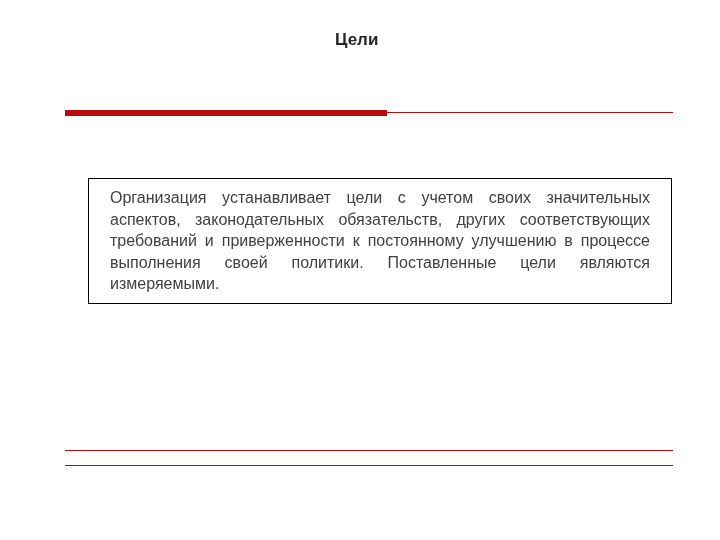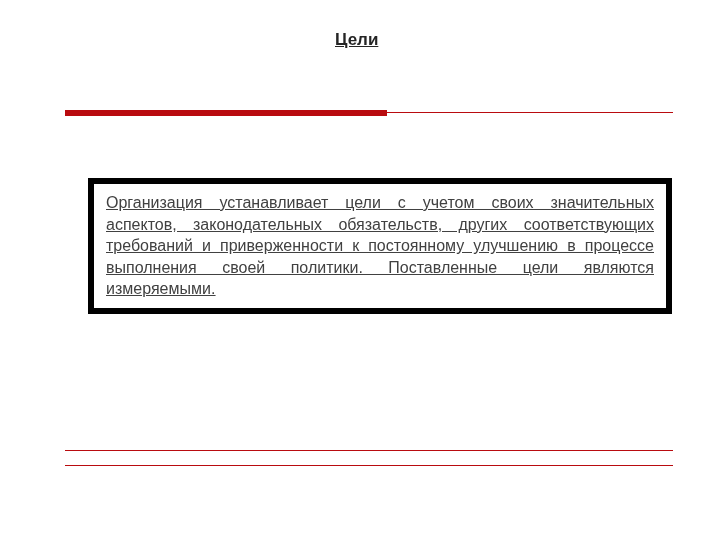--- a/index.html
+++ b/index.html
@@ -1,15 +1,15 @@
 <!DOCTYPE html>
 <html><head>
 <meta charset="utf-8">
 <style>
-  * { box-sizing: border-box; margin: 0; padding: 0; text-decoration: underline; }
+  * { box-sizing: border-box; margin: 0; padding: 0; }
   html, body { width: 720px; height: 540px; background: #ffffff; font-family: Arial, Helvetica, sans-serif; }
   .slide {
     position: relative;
     width: 720px;
     height: 540px;
   }
   .title {
     position: absolute;
     left: 335px;
     top: 30px;
@@ -38,22 +38,22 @@
   .divider-thin {
     position: absolute;
     left: 322px;
     top: 2px;
     width: 286px;
     height: 1px;
     background: #b90b0f;
   }
   .box {
     position: absolute;
-    border: 6px solid #000000;
-    padding: 8px 12px;
+    border: 1px solid #000000;
+    padding: 8px 21px;
     font-size: 16px;
     color: #414141;
     line-height: 1.35;
     text-align: justify;
   }
   .box1 {
     left: 88px;
     top: 178px;
     width: 584px;
   }

